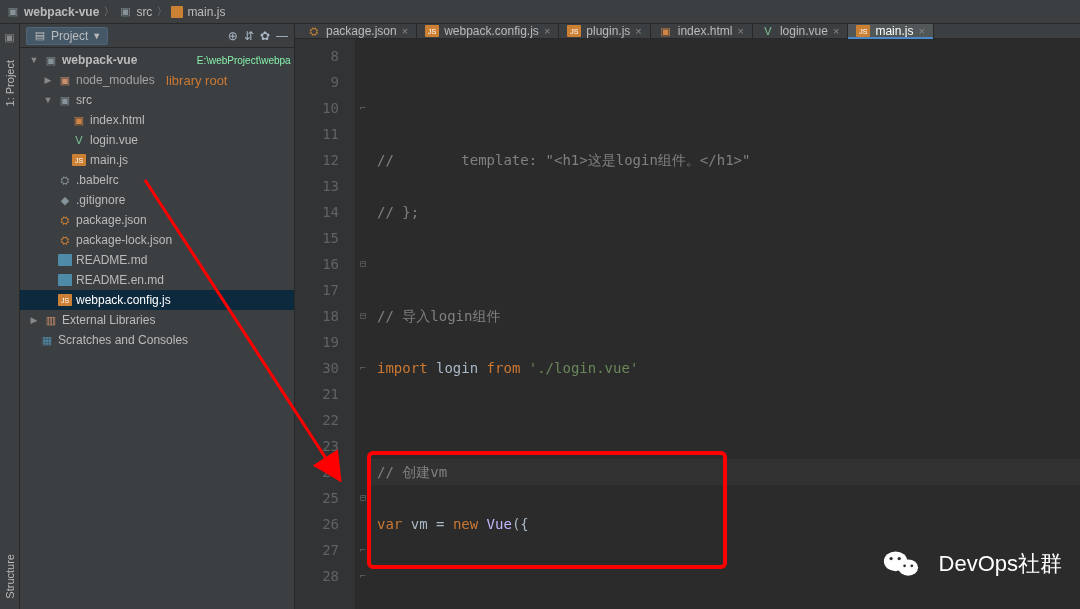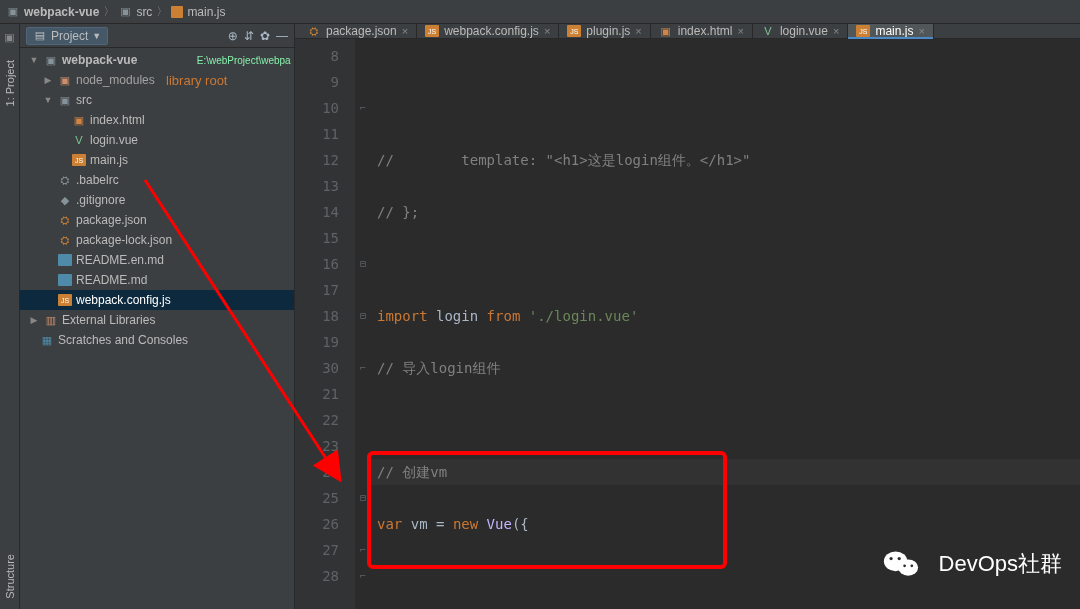--- a/index.html
+++ b/index.html
@@ -322,26 +322,26 @@
         <span>package.json</span>
       </div>
       <div class="tree-item">
         <span class="indent" style="width:30px"></span>
         <span class="fi f-json">⛭</span>
         <span>package-lock.json</span>
       </div>
       <div class="tree-item">
         <span class="indent" style="width:30px"></span>
         <span class="fi f-md"></span>
+        <span>README.md</span>
+      </div>
+      <div class="tree-item">
+        <span class="indent" style="width:30px"></span>
+        <span class="fi f-md"></span>
         <span>README.en.md</span>
-      </div>
-      <div class="tree-item">
-        <span class="indent" style="width:30px"></span>
-        <span class="fi f-md"></span>
-        <span>README.md</span>
       </div>
       <div class="tree-item selected">
         <span class="indent" style="width:30px"></span>
         <span class="fi f-js">JS</span>
         <span>webpack.config.js</span>
       </div>
       <div class="tree-item">
         <span class="indent" style="width:0px"></span>
           <span class="tw">▶</span>
         <span class="fi f-lib">▥</span>
@@ -435,22 +435,22 @@
         <div class="fold-mark"></div>
           <div class="fold-mark">⌐</div>
           <div class="fold-mark">⌐</div>
       </div>
       <div class="code">
         <div class="cur-line" style="top:420px;"></div>
 <span class="line"><span class="tok-com"></span></span>
 <span class="line"><span class="tok-com">//        template: "&lt;h1&gt;这是login组件。&lt;/h1&gt;"</span></span>
 <span class="line"><span class="tok-com">// };</span></span>
 <span class="line"></span>
+<span class="line"><span class="tok-com">// 导入login组件</span></span>
 <span class="line"><span class="tok-kw">import</span><span> login </span><span class="tok-kw">from</span><span class="tok-str"> './login.vue'</span></span>
-<span class="line"><span class="tok-com">// 导入login组件</span></span>
 <span class="line"></span>
 <span class="line"><span class="tok-com">// 创建vm</span></span>
 <span class="line"><span class="tok-kw">var</span><span> vm = </span><span class="tok-kw">new</span><span class="tok-fn"> Vue</span><span>({</span></span>
 
 
 
 
 
 
 

